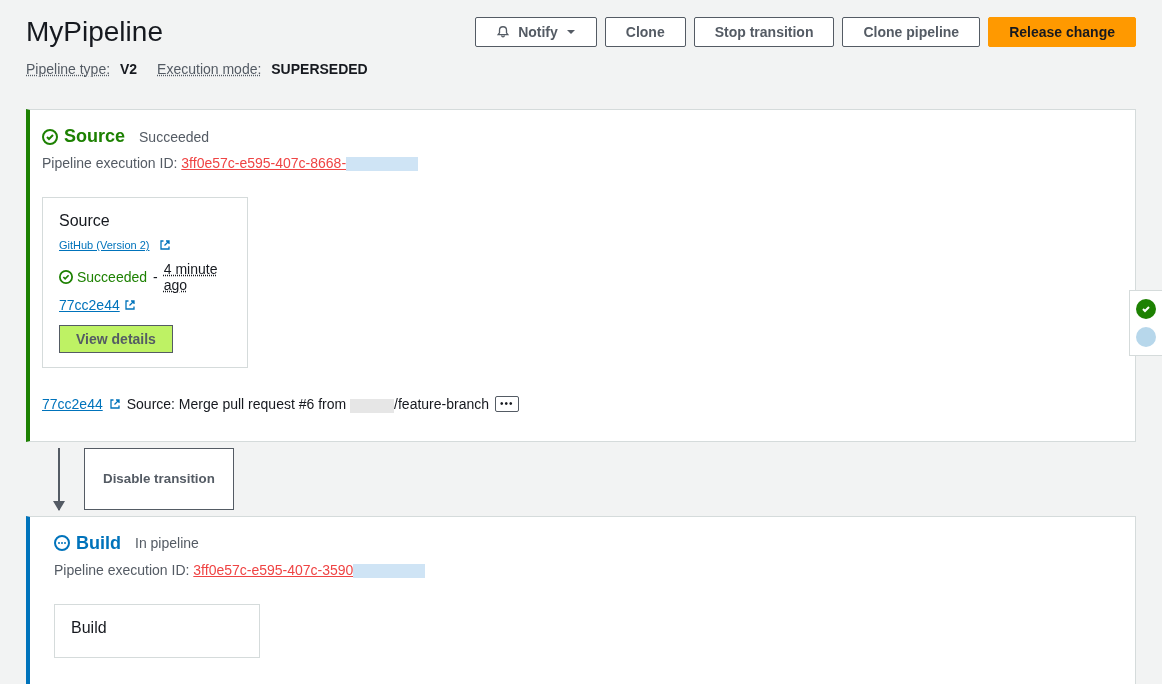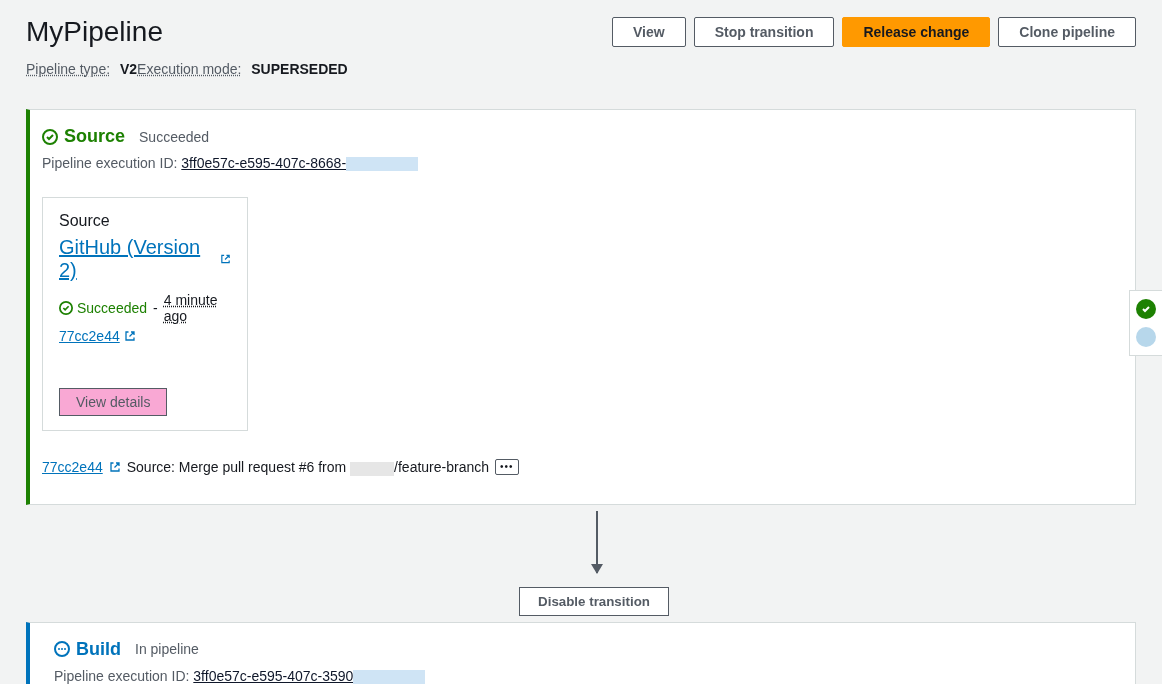--- a/index.html
+++ b/index.html
@@ -5,77 +5,86 @@
     * { box-sizing: border-box; margin: 0; padding: 0; }
     body { font-family: "Amazon Ember", "Helvetica Neue", Arial, sans-serif; background: #f2f3f3; color: #16191f; font-size: 14px; width: 1162px; }
     
     .header { padding: 16px 26px 12px; }
     .header-top { display: flex; justify-content: space-between; align-items: center; margin-bottom: 13px; }
     .title { font-size: 28px; font-weight: 400; color: #16191f; }
     .buttons { display: flex; gap: 8px; }
     .btn { background: #fff; border: 1px solid #545b64; color: #545b64; padding: 6px 20px; font-size: 14px; font-weight: 700; cursor: pointer; border-radius: 2px; display: inline-flex; align-items: center; gap: 8px; }
     .btn-primary { background: #ff9900; border-color: #ff9900; color: #16191f; }
     
-    .meta { display: flex; }
+    .meta { display: flex; gap: 20px; }
     .meta-item { font-size: 14px; }
     .meta-label { text-decoration: underline dotted; color: #545b64; }
     .meta-value { font-weight: 700; margin-left: 6px; }
     
     .stage { background: #fff; border: 1px solid #d5dbdb; border-left: 4px solid; margin: 0 26px 0 26px; padding: 16px 24px 16px 24px; }
     .stage-source { border-left-color: #1d8102; margin-top: 20px; padding-left: 12px; }
     .stage-build { border-left-color: #0073bb; }
     
     .stage-header { display: flex; align-items: center; gap: 14px; margin-bottom: 8px; }
     .stage-name { font-size: 18px; font-weight: 700; display: inline-flex; align-items: center; gap: 6px; }
     .stage-name.green { color: #1d8102; }
     .stage-name.blue { color: #0073bb; }
     .stage-status { color: #545b64; font-size: 14px; }
     
     .exec-id { font-size: 14px; color: #545b64; margin-bottom: 6px; }
-    .exec-id a { color: #0f172a; }
+    .exec-id a { color: #ef4444; }
     .exec-id .mask { background: #cfe4f5; display: inline-block; width: 72px; height: 14px; vertical-align: middle; }
     
     .stage-body { background: #fff; padding: 20px 0 12px; }
     .action-card { border: 1px solid #d5dbdb; padding: 14px 16px; width: 206px; }
     .action-title { font-size: 16px; margin-bottom: 6px; }
-    .action-link { color: #0073bb; text-decoration: underline; font-size: 20px; display: inline-flex; align-items: center; gap: 10px; margin-bottom: 10px; }
+    .action-link { color: #0073bb; text-decoration: underline; font-size: 11px; display: inline-flex; align-items: center; gap: 10px; margin-bottom: 10px; }
     .action-status { display: flex; align-items: center; gap: 6px; font-size: 14px; margin-bottom: 4px; }
     .action-status .st { color: #1d8102; display: inline-flex; align-items: center; gap: 4px; }
     .action-status .tm { text-decoration: underline dotted; color: #16191f; }
     .commit-link { color: #0073bb; text-decoration: underline; font-size: 14px; display: inline-flex; align-items: center; gap: 4px; margin-bottom: 12px; }
-    .btn-small { background: #f9a8d4; border: 1px solid #545b64; color: #545b64; padding: 5px 16px; font-size: 14px; font-weight: 400; cursor: pointer; margin-top: 32px; }
+    .btn-small { background: #bef264; border: 1px solid #545b64; color: #545b64; padding: 5px 16px; font-size: 14px; font-weight: 700; cursor: pointer; }
     
     .source-footer { display: flex; align-items: center; gap: 6px; font-size: 14px; margin-top: 28px; }
     .source-footer a { color: #0073bb; text-decoration: underline; }
     .mask-inline { background: #e6e6e6; display: inline-block; width: 44px; height: 14px; vertical-align: middle; }
     .more-btn { border: 1px solid #545b64; border-radius: 2px; padding: 0 4px; font-size: 10px; letter-spacing: 1px; line-height: 14px; }
     
-    .transition { display: flex; align-items: center; gap: 14px; margin: 6px 26px 6px 52px; flex-direction: column; }
+    .transition { display: flex; gap: 24px; margin: 6px 26px 6px 52px; }
     .arrow-down { width: 2px; height: 62px; background: #545b64; position: relative; margin-left: 6px; }
     .arrow-down::after { content: ''; position: absolute; bottom: -1px; left: -5px; border-left: 6px solid transparent; border-right: 6px solid transparent; border-top: 10px solid #545b64; }
     .btn-transition { background: #fff; border: 1px solid #545b64; padding: 6px 18px; font-weight: 700; color: #545b64; cursor: pointer; }
     
     .status-dock { position: fixed; right: 0; top: 290px; background: #fff; border: 1px solid #d5dbdb; border-right: none; padding: 8px 6px; display: flex; flex-direction: column; gap: 8px; align-items: center; }
     .dock-icon { width: 20px; height: 20px; border-radius: 50%; }
     .dock-green { background: #1d8102; display: flex; align-items: center; justify-content: center; }
     .dock-blue { background: #b7d7eb; }
     
     .icon-svg { display: inline-block; vertical-align: middle; }
   </style>
 </head>
 <body>
 
 <div class="header">
   <div class="header-top">
     <h1 class="title">MyPipeline</h1>
     <div class="buttons">
-      <button class="btn">View</button>
+      <button class="btn">
+        <svg class="icon-svg" width="14" height="14" viewBox="0 0 16 16">
+            <path fill="none" stroke="#545b64" stroke-width="1.5" d="M8 2c-2.5 0-4 2-4 4v3l-1.5 2h11L12 9V6c0-2-1.5-4-4-4zM6.5 12a1.5 1.5 0 003 0"></path>
+          </svg>
+        <span>Notify</span>
+        <svg class="icon-svg" width="10" height="10" viewBox="0 0 10 10">
+            <path fill="#545b64" d="M1 3l4 4 4-4z"></path>
+          </svg>
+      </button>
+      <button class="btn">Clone</button>
       <button class="btn">Stop transition</button>
+      <button class="btn">Clone pipeline</button>
       <button class="btn btn-primary">Release change</button>
-      <button class="btn">Clone pipeline</button>
     </div>
   </div>
   <div class="meta">
     <div class="meta-item">
       <span class="meta-label">Pipeline type:</span>
       <span class="meta-value">V2</span>
     </div>
     <div class="meta-item">
       <span class="meta-label">Execution mode:</span>
       <span class="meta-value">SUPERSEDED</span>

